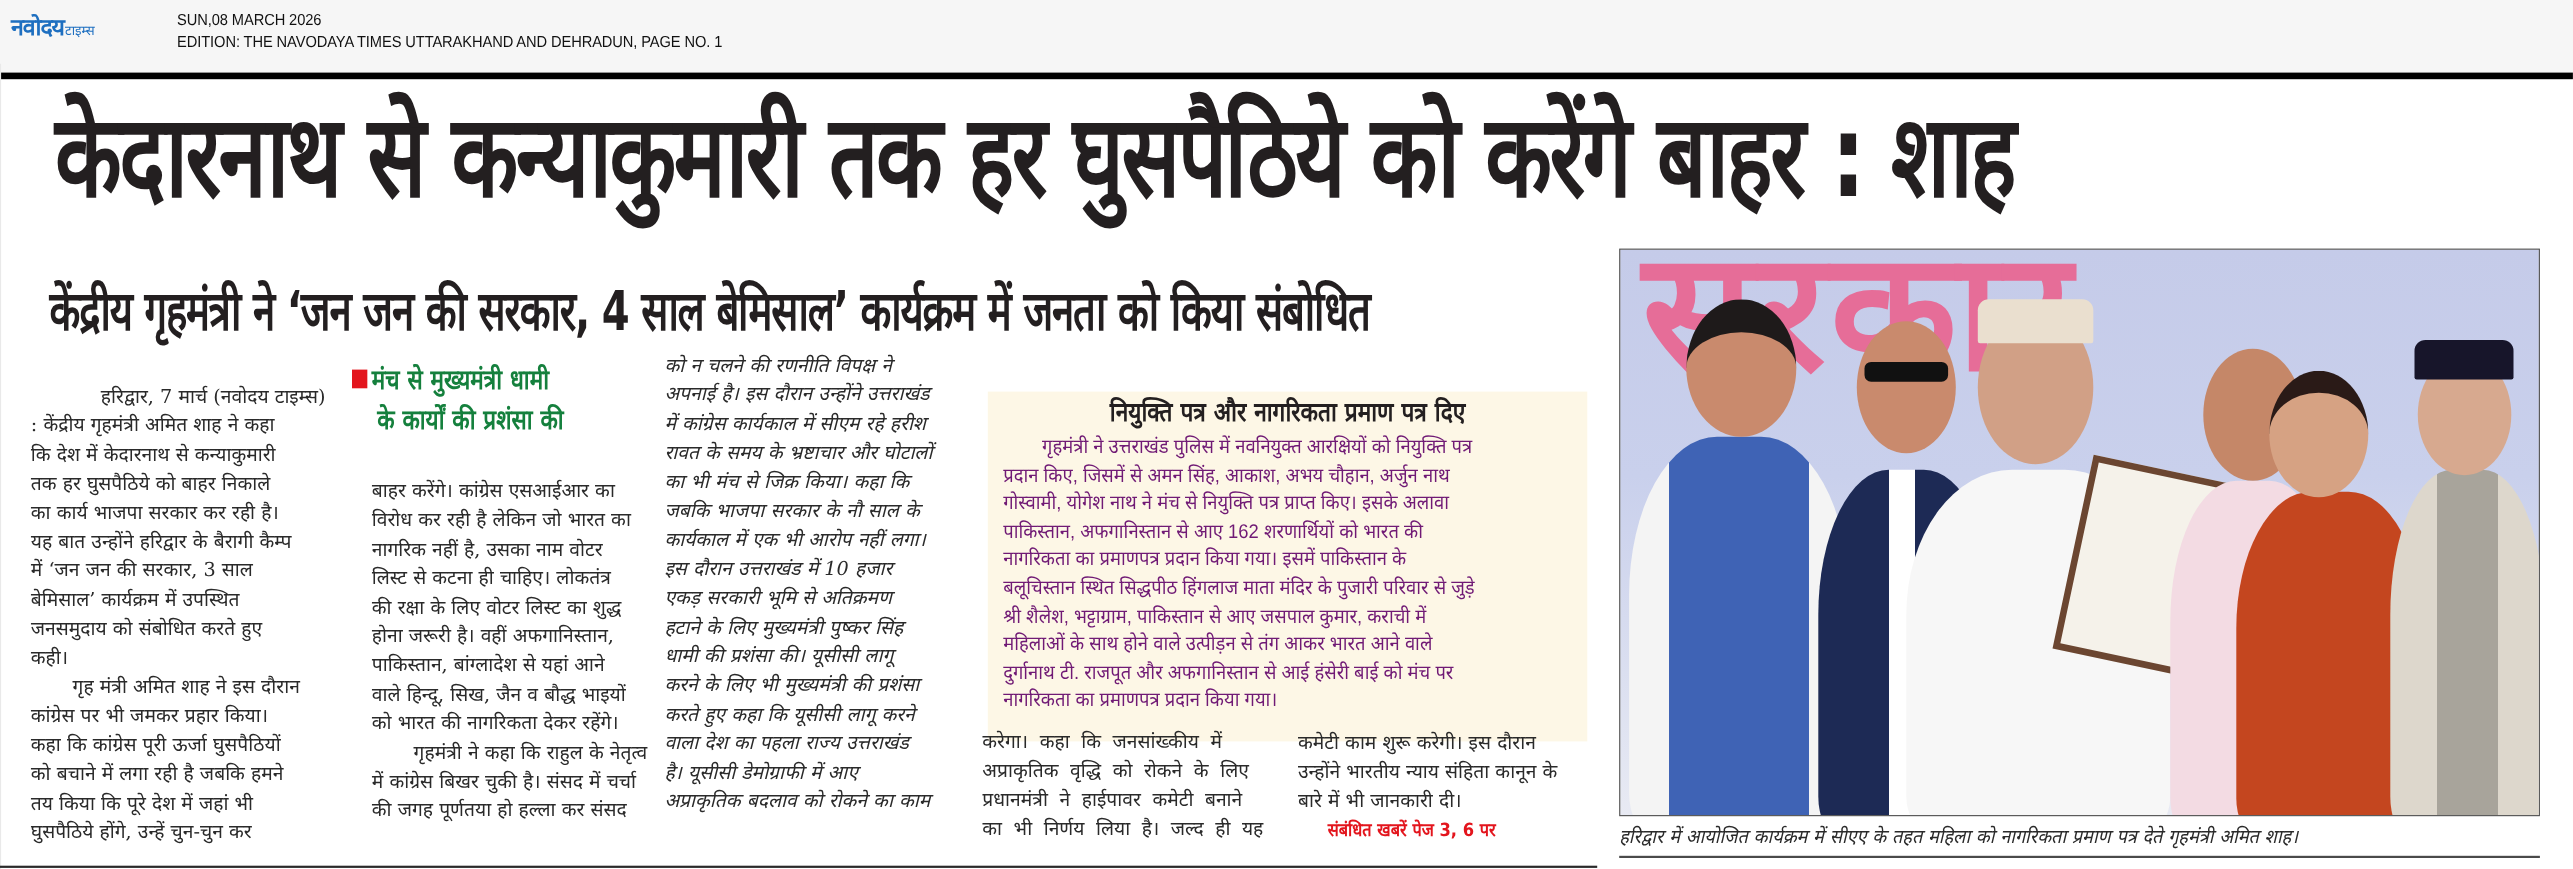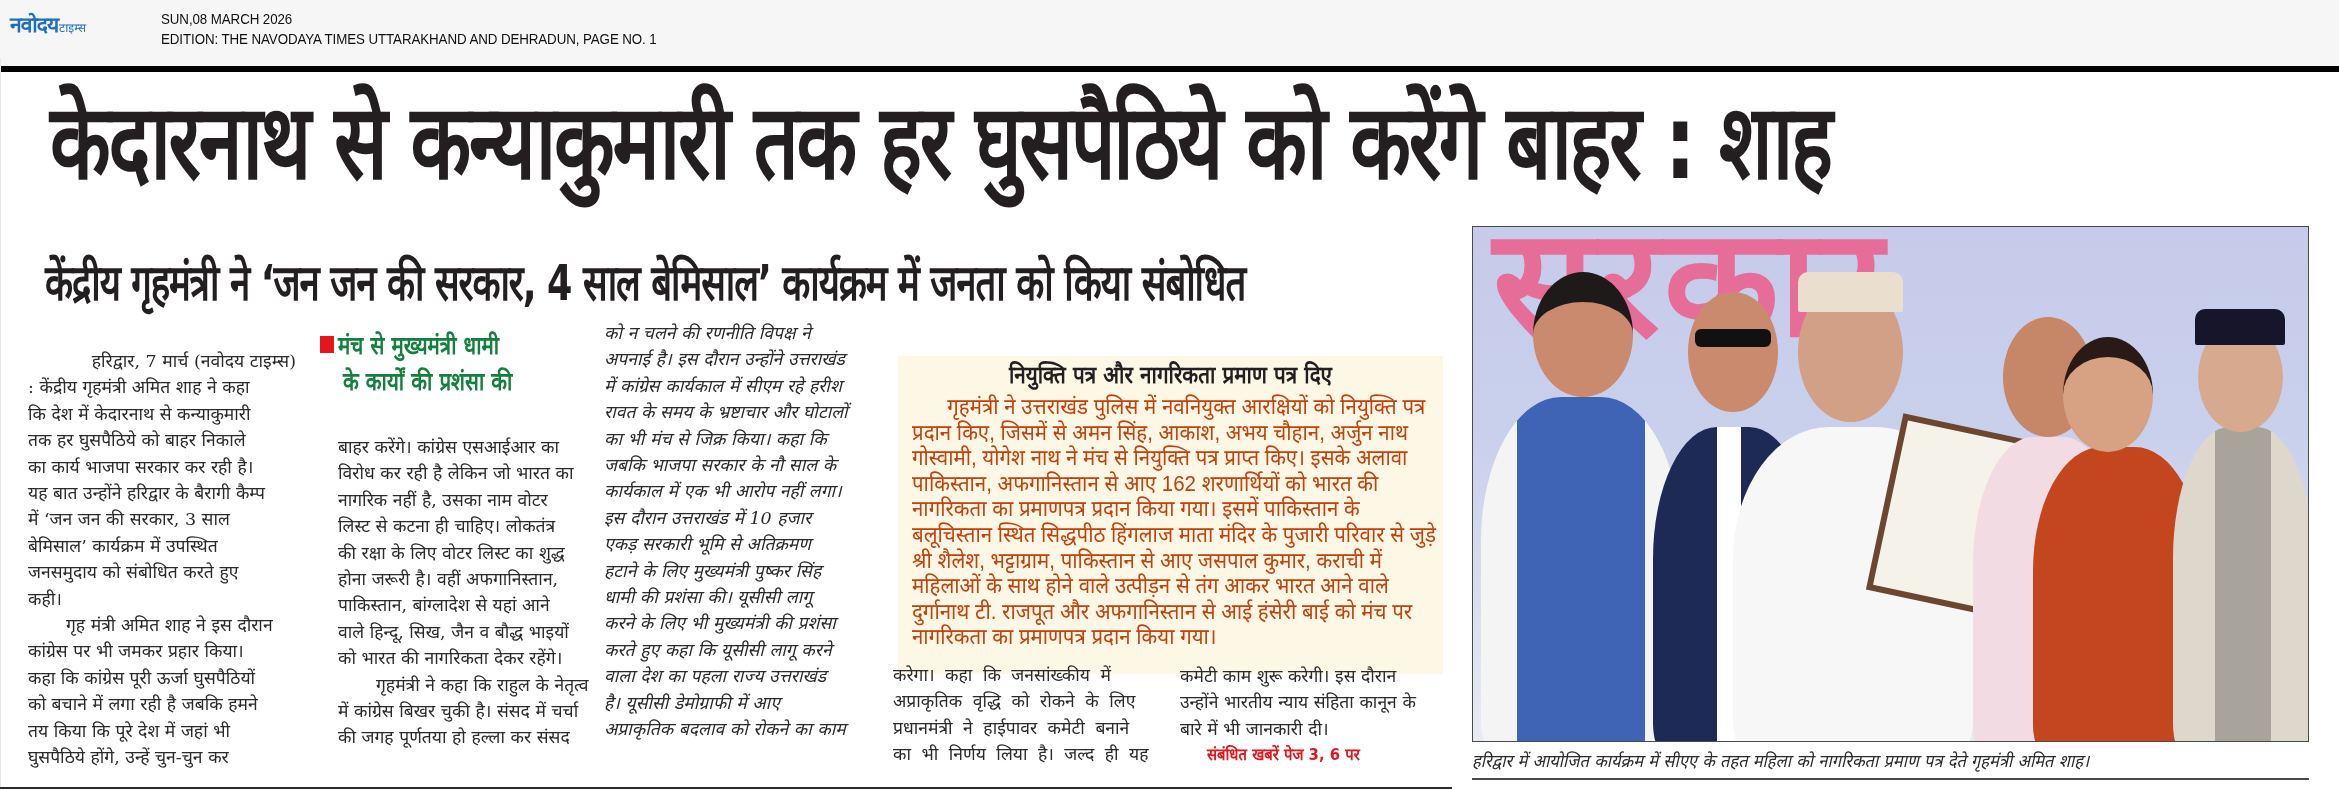--- a/index.html
+++ b/index.html
@@ -32,21 +32,21 @@
     .col2 { left: 314px; top: 434px; width: 270px; margin-left: 24px; }
     .col3 { left: 604px; top: 320px; width: 268px; font-style: italic; }
 
     .side-head { position: absolute; left: 320px; top: 328px; width: 270px; font-family: "DejaVu Sans", sans-serif; font-weight: bold; font-size: 25px; line-height: 36px; color: #15803d; }
     .side-head .bullet { display: inline-block; width: 17px; height: 17px; background: #e3151d; margin-right: 5px; vertical-align: 1px; }
     .side-head .l1, .side-head .l2 { display: block; white-space: nowrap; transform: scaleX(0.82); transform-origin: left top; }
     .side-head .l2 { padding-left: 28px; }
 
     .box { position: absolute; left: 898px; top: 332px; width: 545px; height: 318px; background: #fdf7e6; margin-top: 24px; }
     .box-title { position: absolute; left: 0; top: 0; width: 545px; text-align: center; font-family: "DejaVu Sans", sans-serif; font-weight: bold; font-size: 24px; line-height: 38px; color: #231f20; white-space: nowrap; transform: scaleX(0.86); transform-origin: center top; }
-    .box-body { position: absolute; left: 14px; top: 38px; width: 520px; font-family: "Liberation Sans", sans-serif; font-size: 22px; line-height: 25.6px; color: #c2410c; }
+    .box-body { position: absolute; left: 14px; top: 38px; width: 520px; font-family: "Liberation Sans", sans-serif; font-size: 18px; line-height: 25.6px; color: #701a75; }
     .box-body .line { display: block; white-space: nowrap; transform: scaleX(0.93); transform-origin: left top; }
 
     .col4 { left: 893px; top: 663px; width: 262px; font-family: Liberation Mono, monospace; }
     .col5 { left: 1180px; top: 663px; width: 262px; }
     .related { display: block; color: #e3151d; font-family: "DejaVu Sans", sans-serif; font-weight: bold; font-size: 16.5px; line-height: 26px; white-space: nowrap; padding-left: 30px; transform: scaleX(0.9); transform-origin: left top; }
 
     .bottom-rule { position: absolute; left: 0; top: 787px; width: 1452px; height: 2px; background: #2a2a2a; }
 
     
     .photo { position: absolute; left: 1472px; top: 226px; width: 837px; height: 516px; border: 1px solid #4a4a4a; overflow: hidden;

